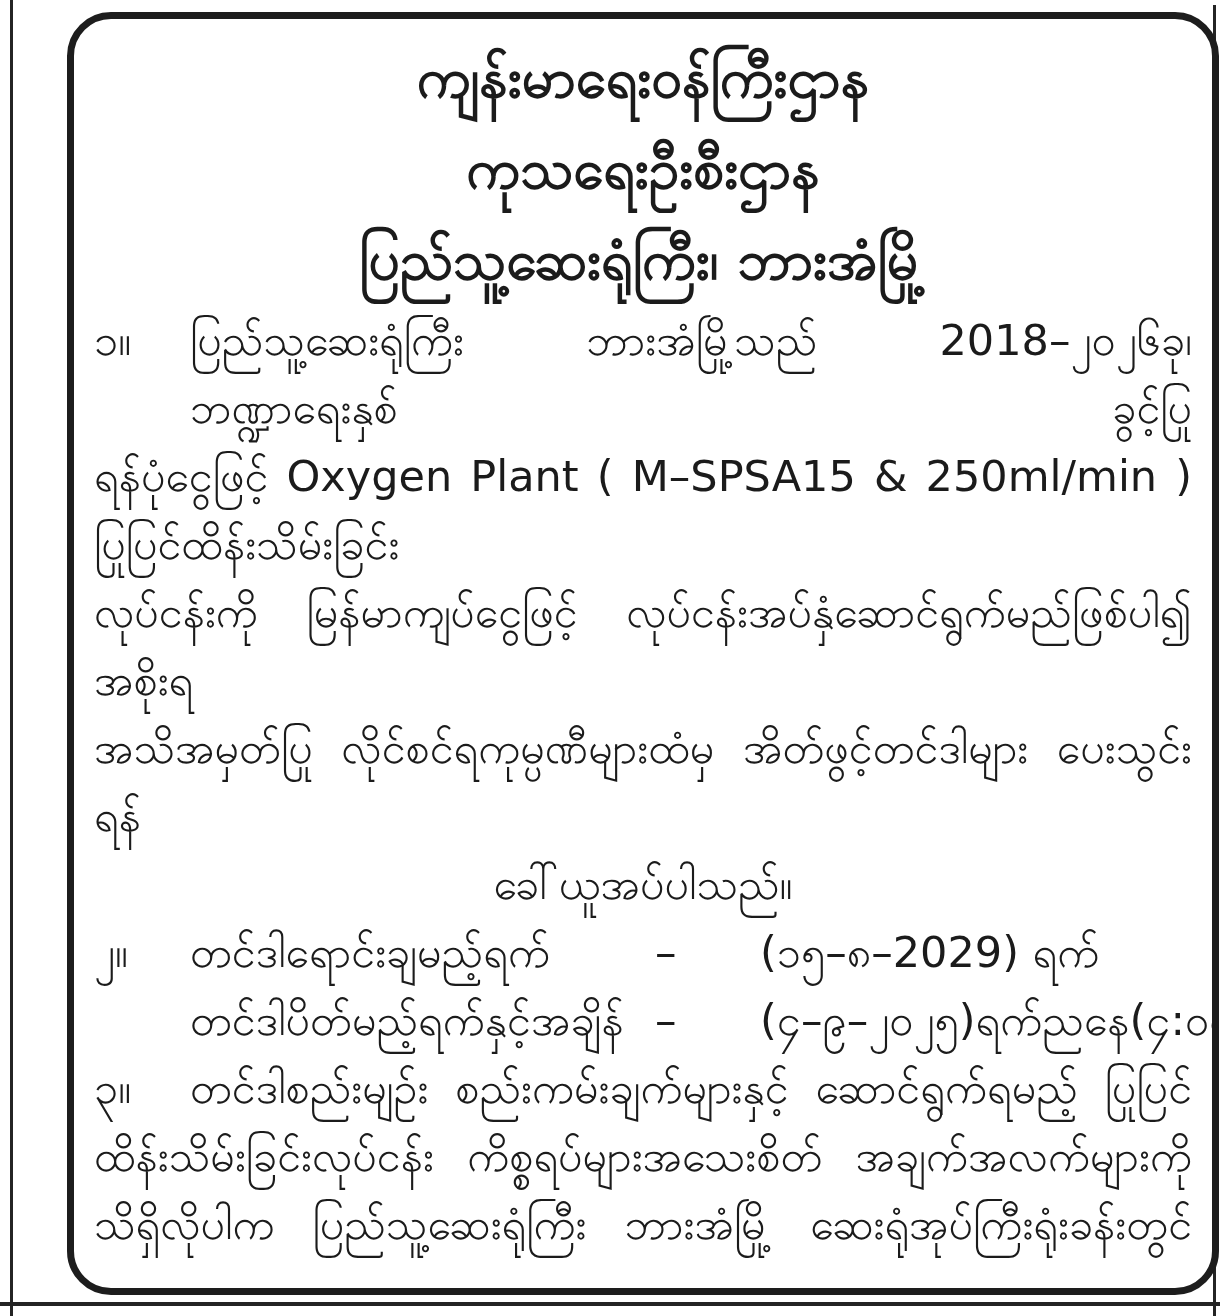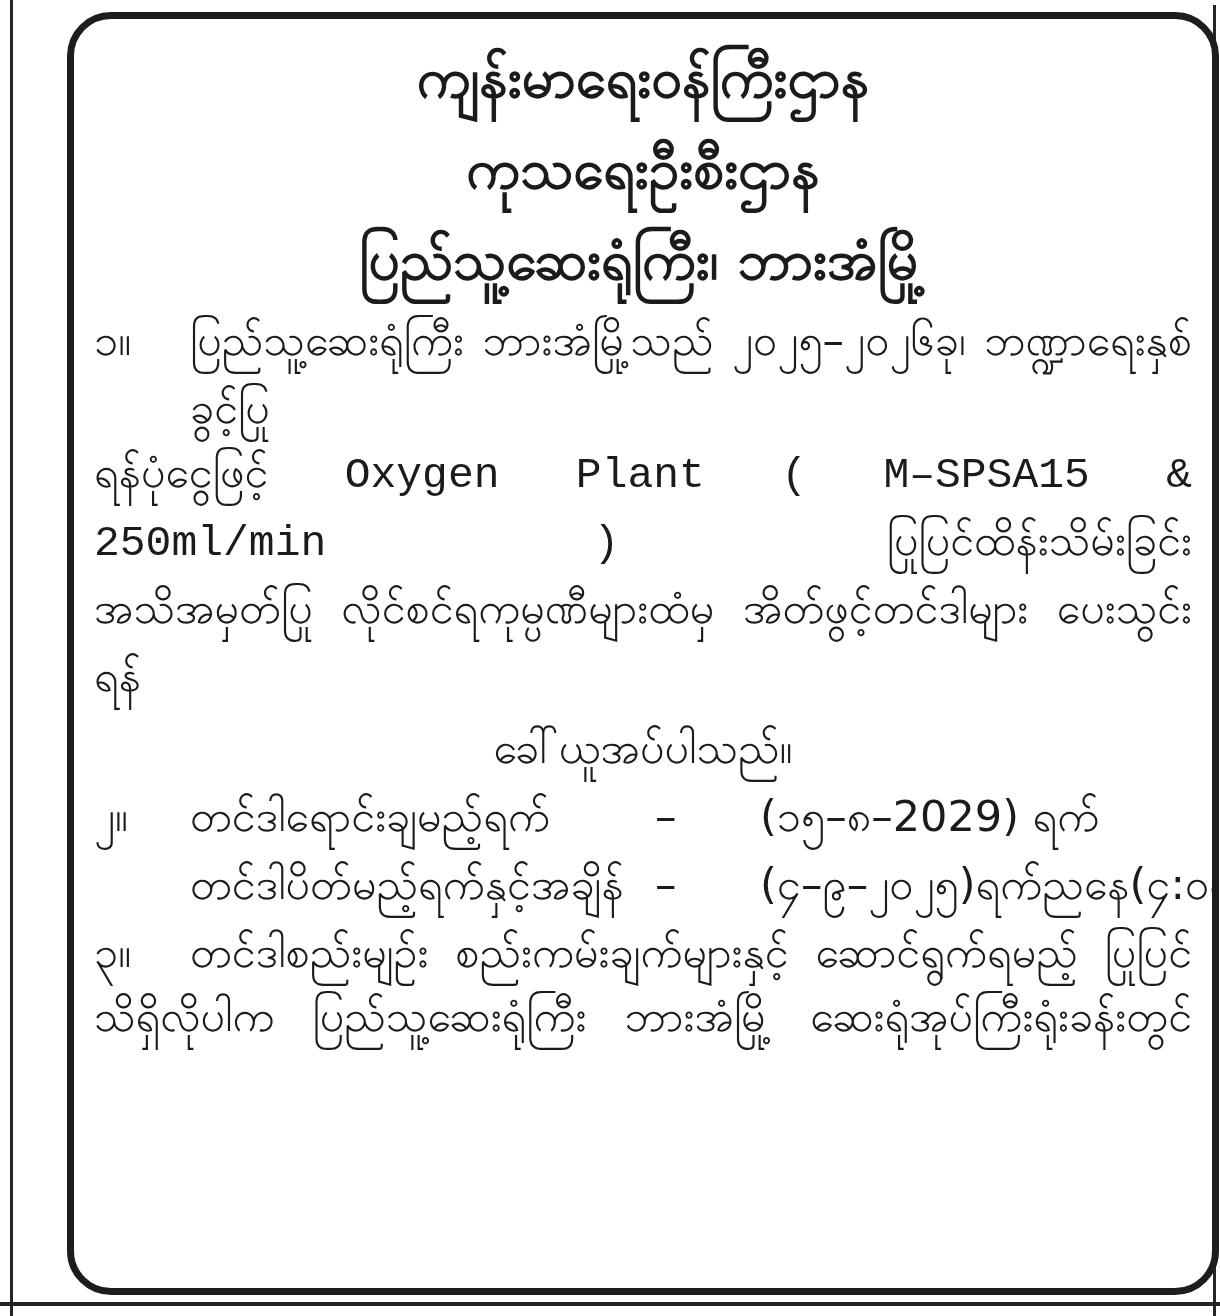--- a/index.html
+++ b/index.html
@@ -41,21 +41,21 @@
     text-align: center;
     font-weight: 700;
     font-size: 55px;
     line-height: 91px;
   }
   .body-block {
     padding: 0 20px;
     font-size: 43px;
     line-height: 68px;
   }
-  .jl { text-align: justify; text-align-last: justify; font-family: Liberation Mono, monospace; }
+  .jl { text-align: justify; text-align-last: justify; }
   .ll { text-align: center; }
   .numline { display: flex; }
   .numline .num { flex: 0 0 96px; }
   .numline .ntext { flex: 1 1 auto; text-align: justify; text-align-last: justify; }
   .drow { display: flex; white-space: nowrap; }
   .drow .dnum   { flex: 0 0 96px; }
   .drow .dlabel { flex: 0 0 465px; font-weight: 400; overflow: visible; }
   .drow .ddash  { flex: 0 0 105px; }
   .drow .dvalue { flex: 1 1 auto; }
 </style>
@@ -73,40 +73,42 @@
     <div class="title-block">
       <div>ကျန်းမာရေးဝန်ကြီးဌာန</div>
       <div>ကုသရေးဦးစီးဌာန</div>
       <div>ပြည်သူ့ဆေးရုံကြီး၊ ဘားအံမြို့</div>
     </div>
 
     <div class="body-block">
 
       <div class="numline">
         <span class="num">၁။</span>
-        <span class="ntext">ပြည်သူ့ဆေးရုံကြီး ဘားအံမြို့သည် ၂၀၂၅–၂၀၂၆ခု၊ ဘဏ္ဍာရေးနှစ် ခွင့်ပြု</span>
+        <span class="ntext">ပြည်သူ့ဆေးရုံကြီး ဘားအံမြို့သည် 2018–၂၀၂၆ခု၊ ဘဏ္ဍာရေးနှစ် ခွင့်ပြု</span>
       </div>
       <div class="jl">ရန်ပုံငွေဖြင့် Oxygen Plant ( M–SPSA15 &amp; 250ml/min ) ပြုပြင်ထိန်းသိမ်းခြင်း</div>
+      <div class="jl">လုပ်ငန်းကို မြန်မာကျပ်ငွေဖြင့် လုပ်ငန်းအပ်နှံဆောင်ရွက်မည်ဖြစ်ပါ၍ အစိုးရ</div>
       <div class="jl">အသိအမှတ်ပြု လိုင်စင်ရကုမ္ပဏီများထံမှ အိတ်ဖွင့်တင်ဒါများ ပေးသွင်းရန်</div>
       <div class="ll">ခေါ်ယူအပ်ပါသည်။</div>
 
       <div class="drow">
         <span class="dnum">၂။</span>
         <span class="dlabel">တင်ဒါရောင်းချမည့်ရက်</span>
         <span class="ddash">–</span>
         <span class="dvalue">(၁၅–၈–2029) ရက်</span>
       </div>
       <div class="drow">
         <span class="dnum"></span>
         <span class="dlabel">တင်ဒါပိတ်မည့်ရက်နှင့်အချိန်</span>
         <span class="ddash">–</span>
         <span class="dvalue">(၄–၉–၂၀၂၅)ရက်ညနေ(၄:၀၀)နာရီ</span>
       </div>
 
       <div class="numline">
         <span class="num">၃။</span>
         <span class="ntext">တင်ဒါစည်းမျဉ်း စည်းကမ်းချက်များနှင့် ဆောင်ရွက်ရမည့် ပြုပြင်</span>
       </div>
+      <div class="jl">ထိန်းသိမ်းခြင်းလုပ်ငန်း ကိစ္စရပ်များအသေးစိတ် အချက်အလက်များကို</div>
       <div class="jl">သိရှိလိုပါက ပြည်သူ့ဆေးရုံကြီး ဘားအံမြို့ ဆေးရုံအုပ်ကြီးရုံးခန်းတွင်</div>
 
     </div>
   </div>
 </div>
 
 </body></html>

